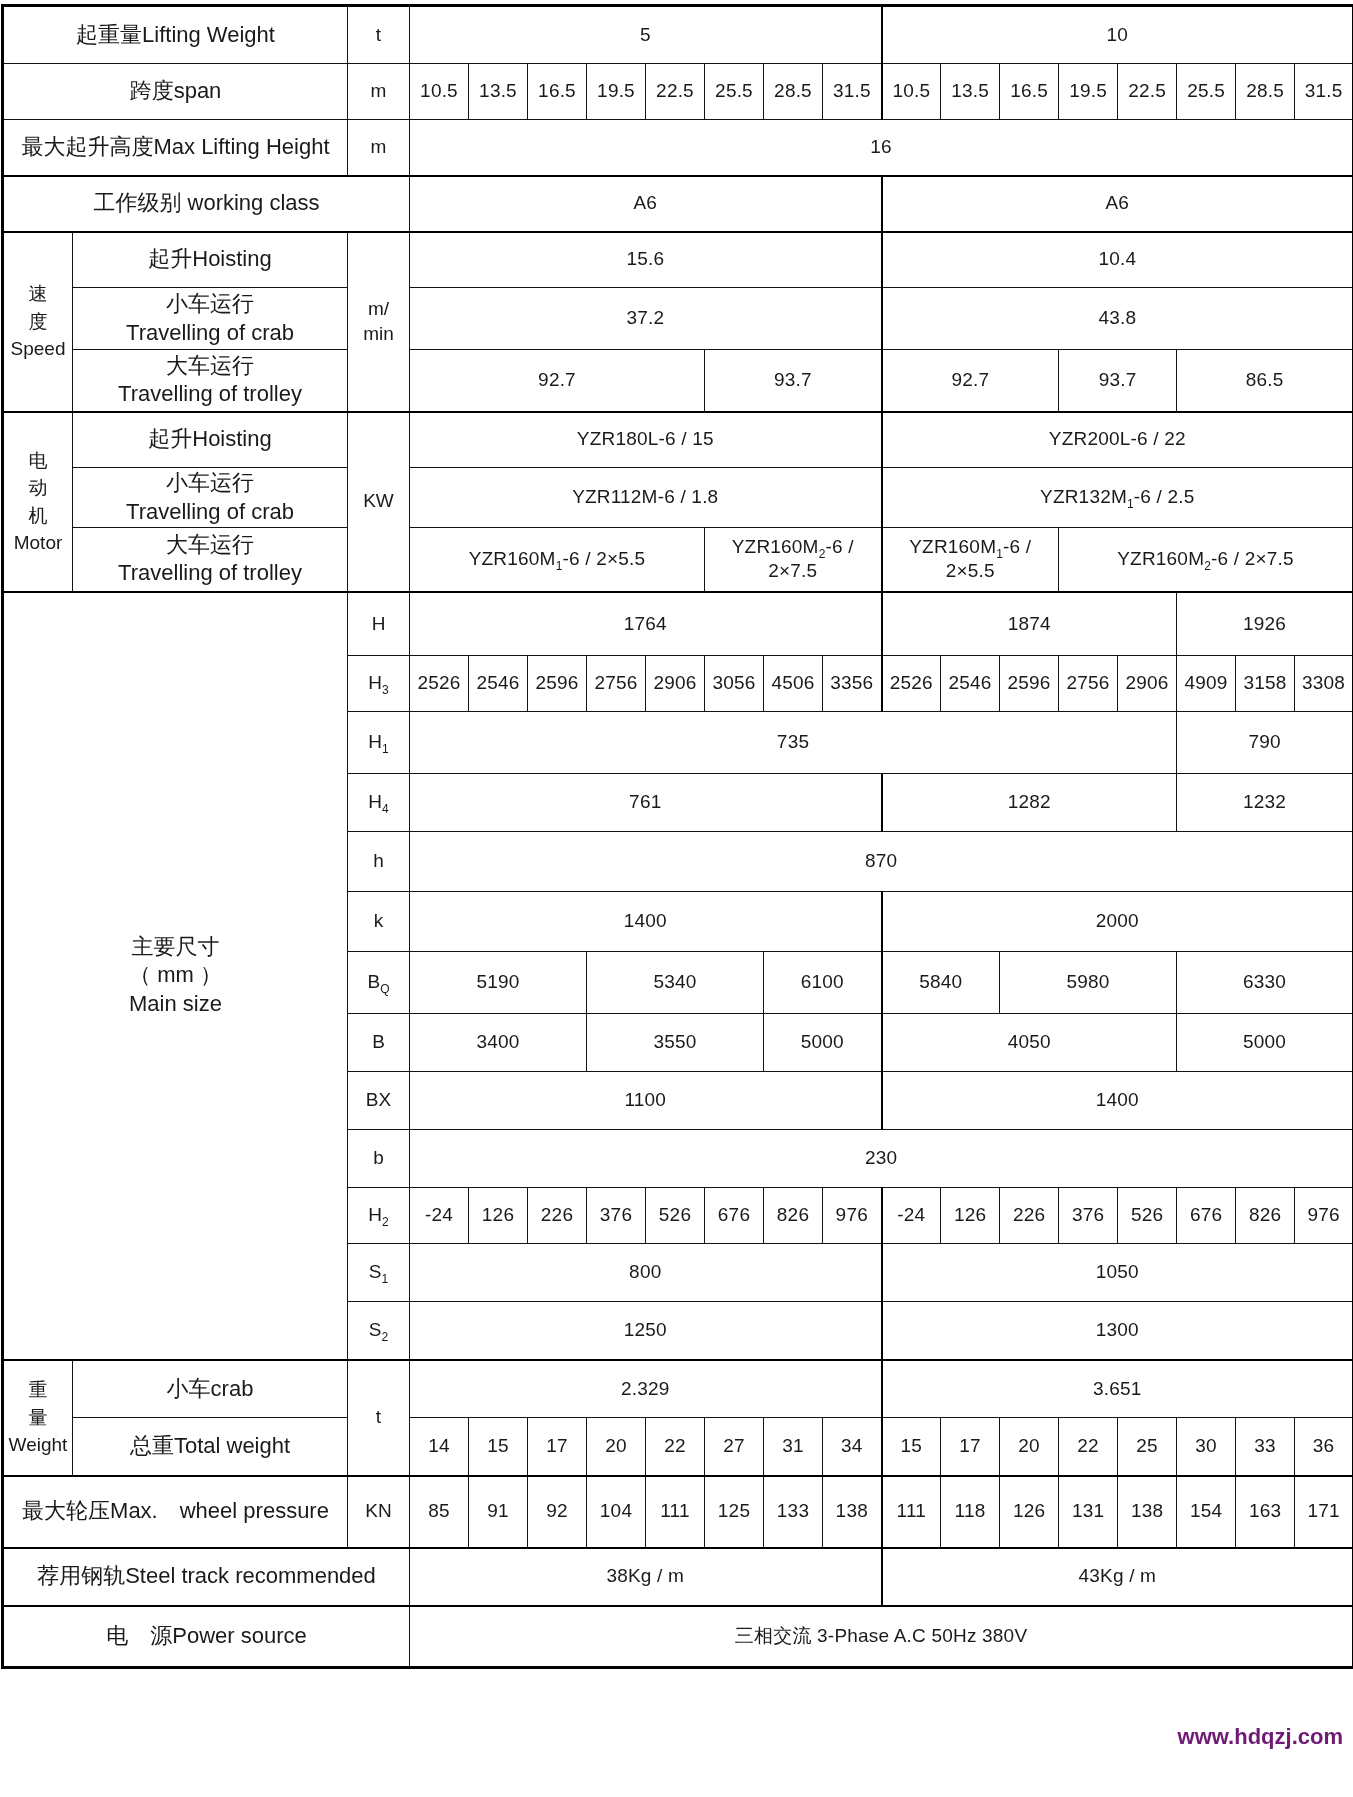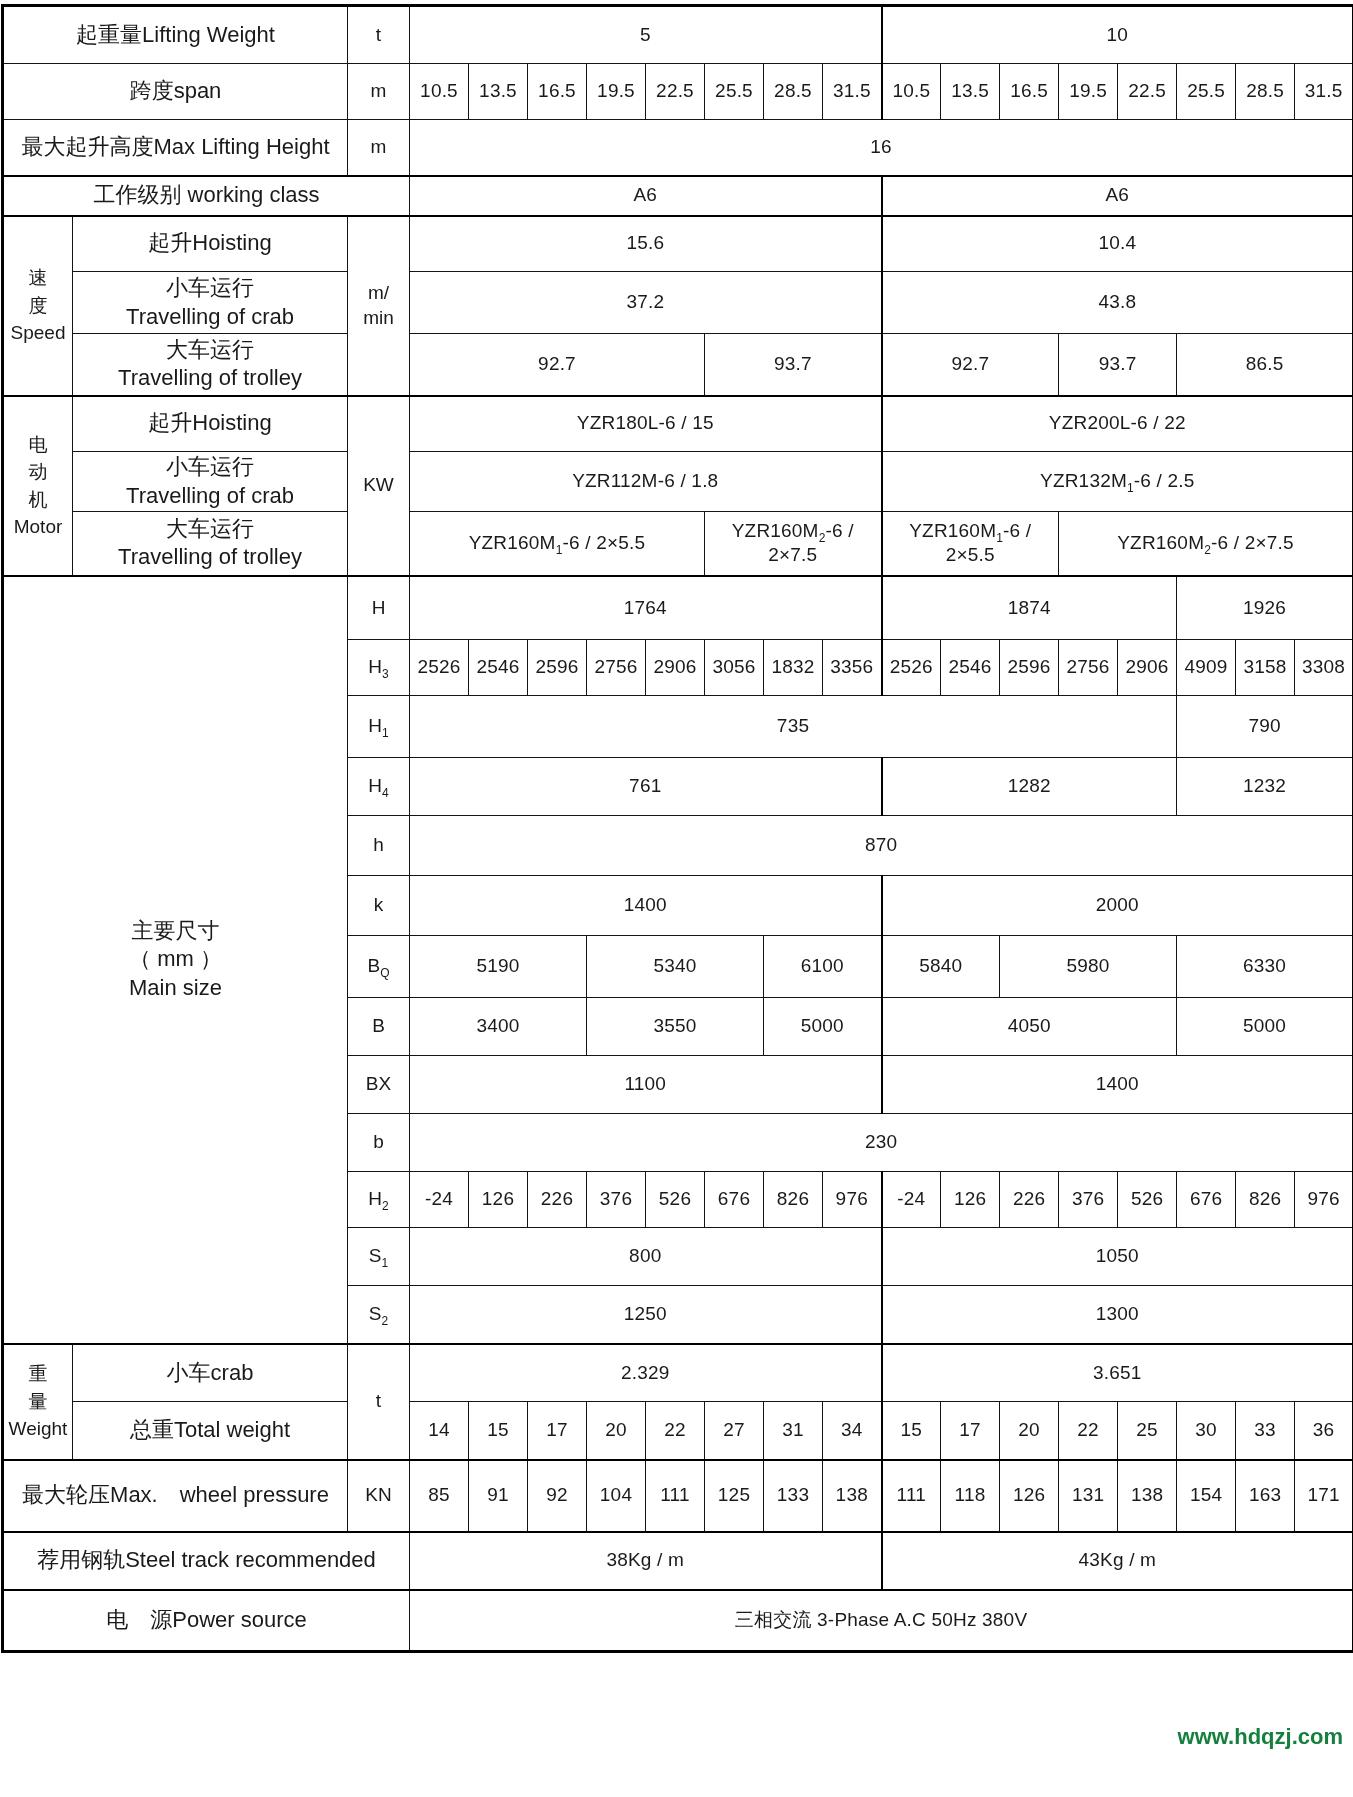--- a/index.html
+++ b/index.html
@@ -86,21 +86,21 @@
           <td class="d">22.5</td>
           <td class="d">25.5</td>
           <td class="d">28.5</td>
           <td class="d">31.5</td>
         </tr>
         <tr style="height: 56px;">
           <td class="l" colspan="2">最大起升高度Max Lifting Height</td>
           <td class="u">m</td>
           <td class="d" colspan="16">16</td>
         </tr>
-        <tr class="bt" style="height: 40px;">
+        <tr class="bt" style="height: 56px;">
           <td class="l" colspan="3">工作级别 working class</td>
           <td class="d" colspan="8">A6</td>
           <td class="d bl" colspan="8">A6</td>
         </tr>
         <tr class="bt" style="height: 56px;">
           <td class="g" rowspan="3">速
 度
 Speed</td>
           <td class="l">起升Hoisting</td>
           <td class="u" rowspan="3">m/
@@ -159,21 +159,21 @@
           <td class="d" colspan="3">1926</td>
         </tr>
         <tr style="height: 56px;">
           <td class="u">H<sub>3</sub></td>
           <td class="d">2526</td>
           <td class="d">2546</td>
           <td class="d">2596</td>
           <td class="d">2756</td>
           <td class="d">2906</td>
           <td class="d">3056</td>
-          <td class="d">1832</td>
+          <td class="d">4506</td>
           <td class="d">3356</td>
           <td class="d bl">2526</td>
           <td class="d">2546</td>
           <td class="d">2596</td>
           <td class="d">2756</td>
           <td class="d">2906</td>
           <td class="d">4909</td>
           <td class="d">3158</td>
           <td class="d">3308</td>
         </tr>
@@ -307,14 +307,14 @@
         </tr>
         <tr class="bt" style="height: 62px;">
           <td class="l" colspan="3">电　源Power source</td>
           <td class="d" colspan="16">三相交流  3-Phase  A.C  50Hz 380V</td>
         </tr>
       </tbody>
   </table>
 </div>
 
 <div class="footer">
-  <a href="#" style="color: #15803d;">www.hdqzj.com</a>
+  <a href="#" style="color: #701a75;">www.hdqzj.com</a>
 </div>
 
 </body></html>

